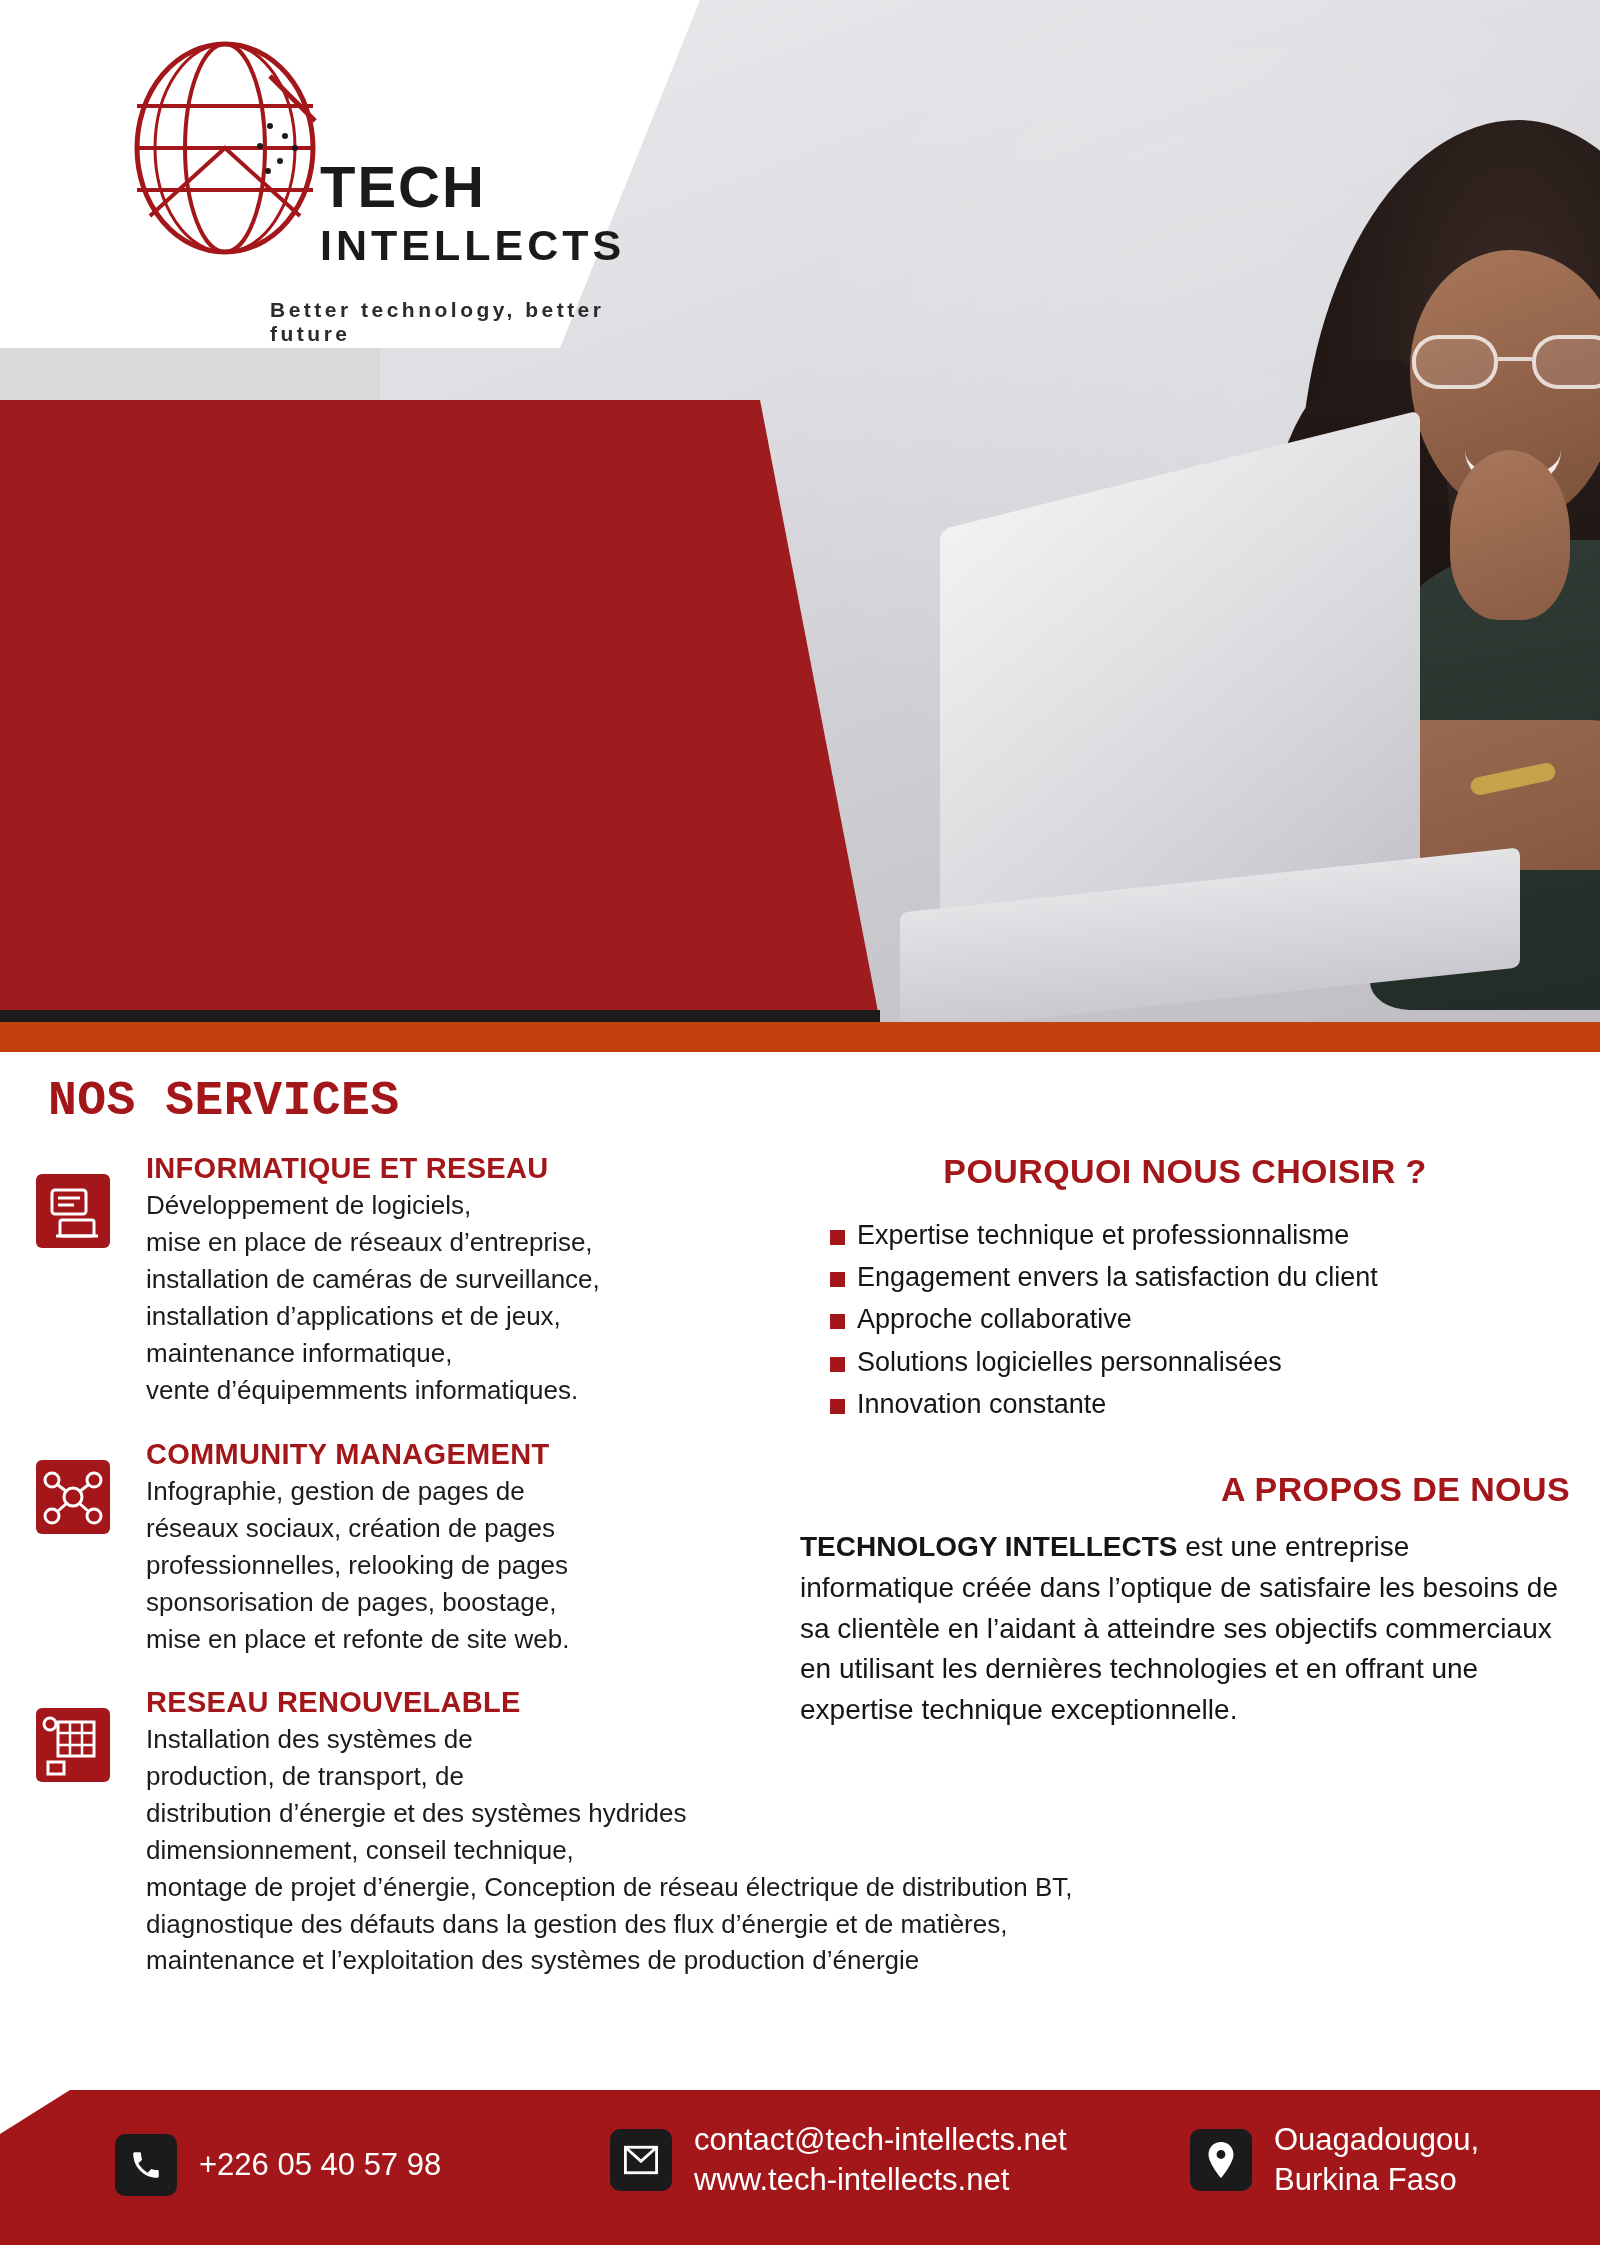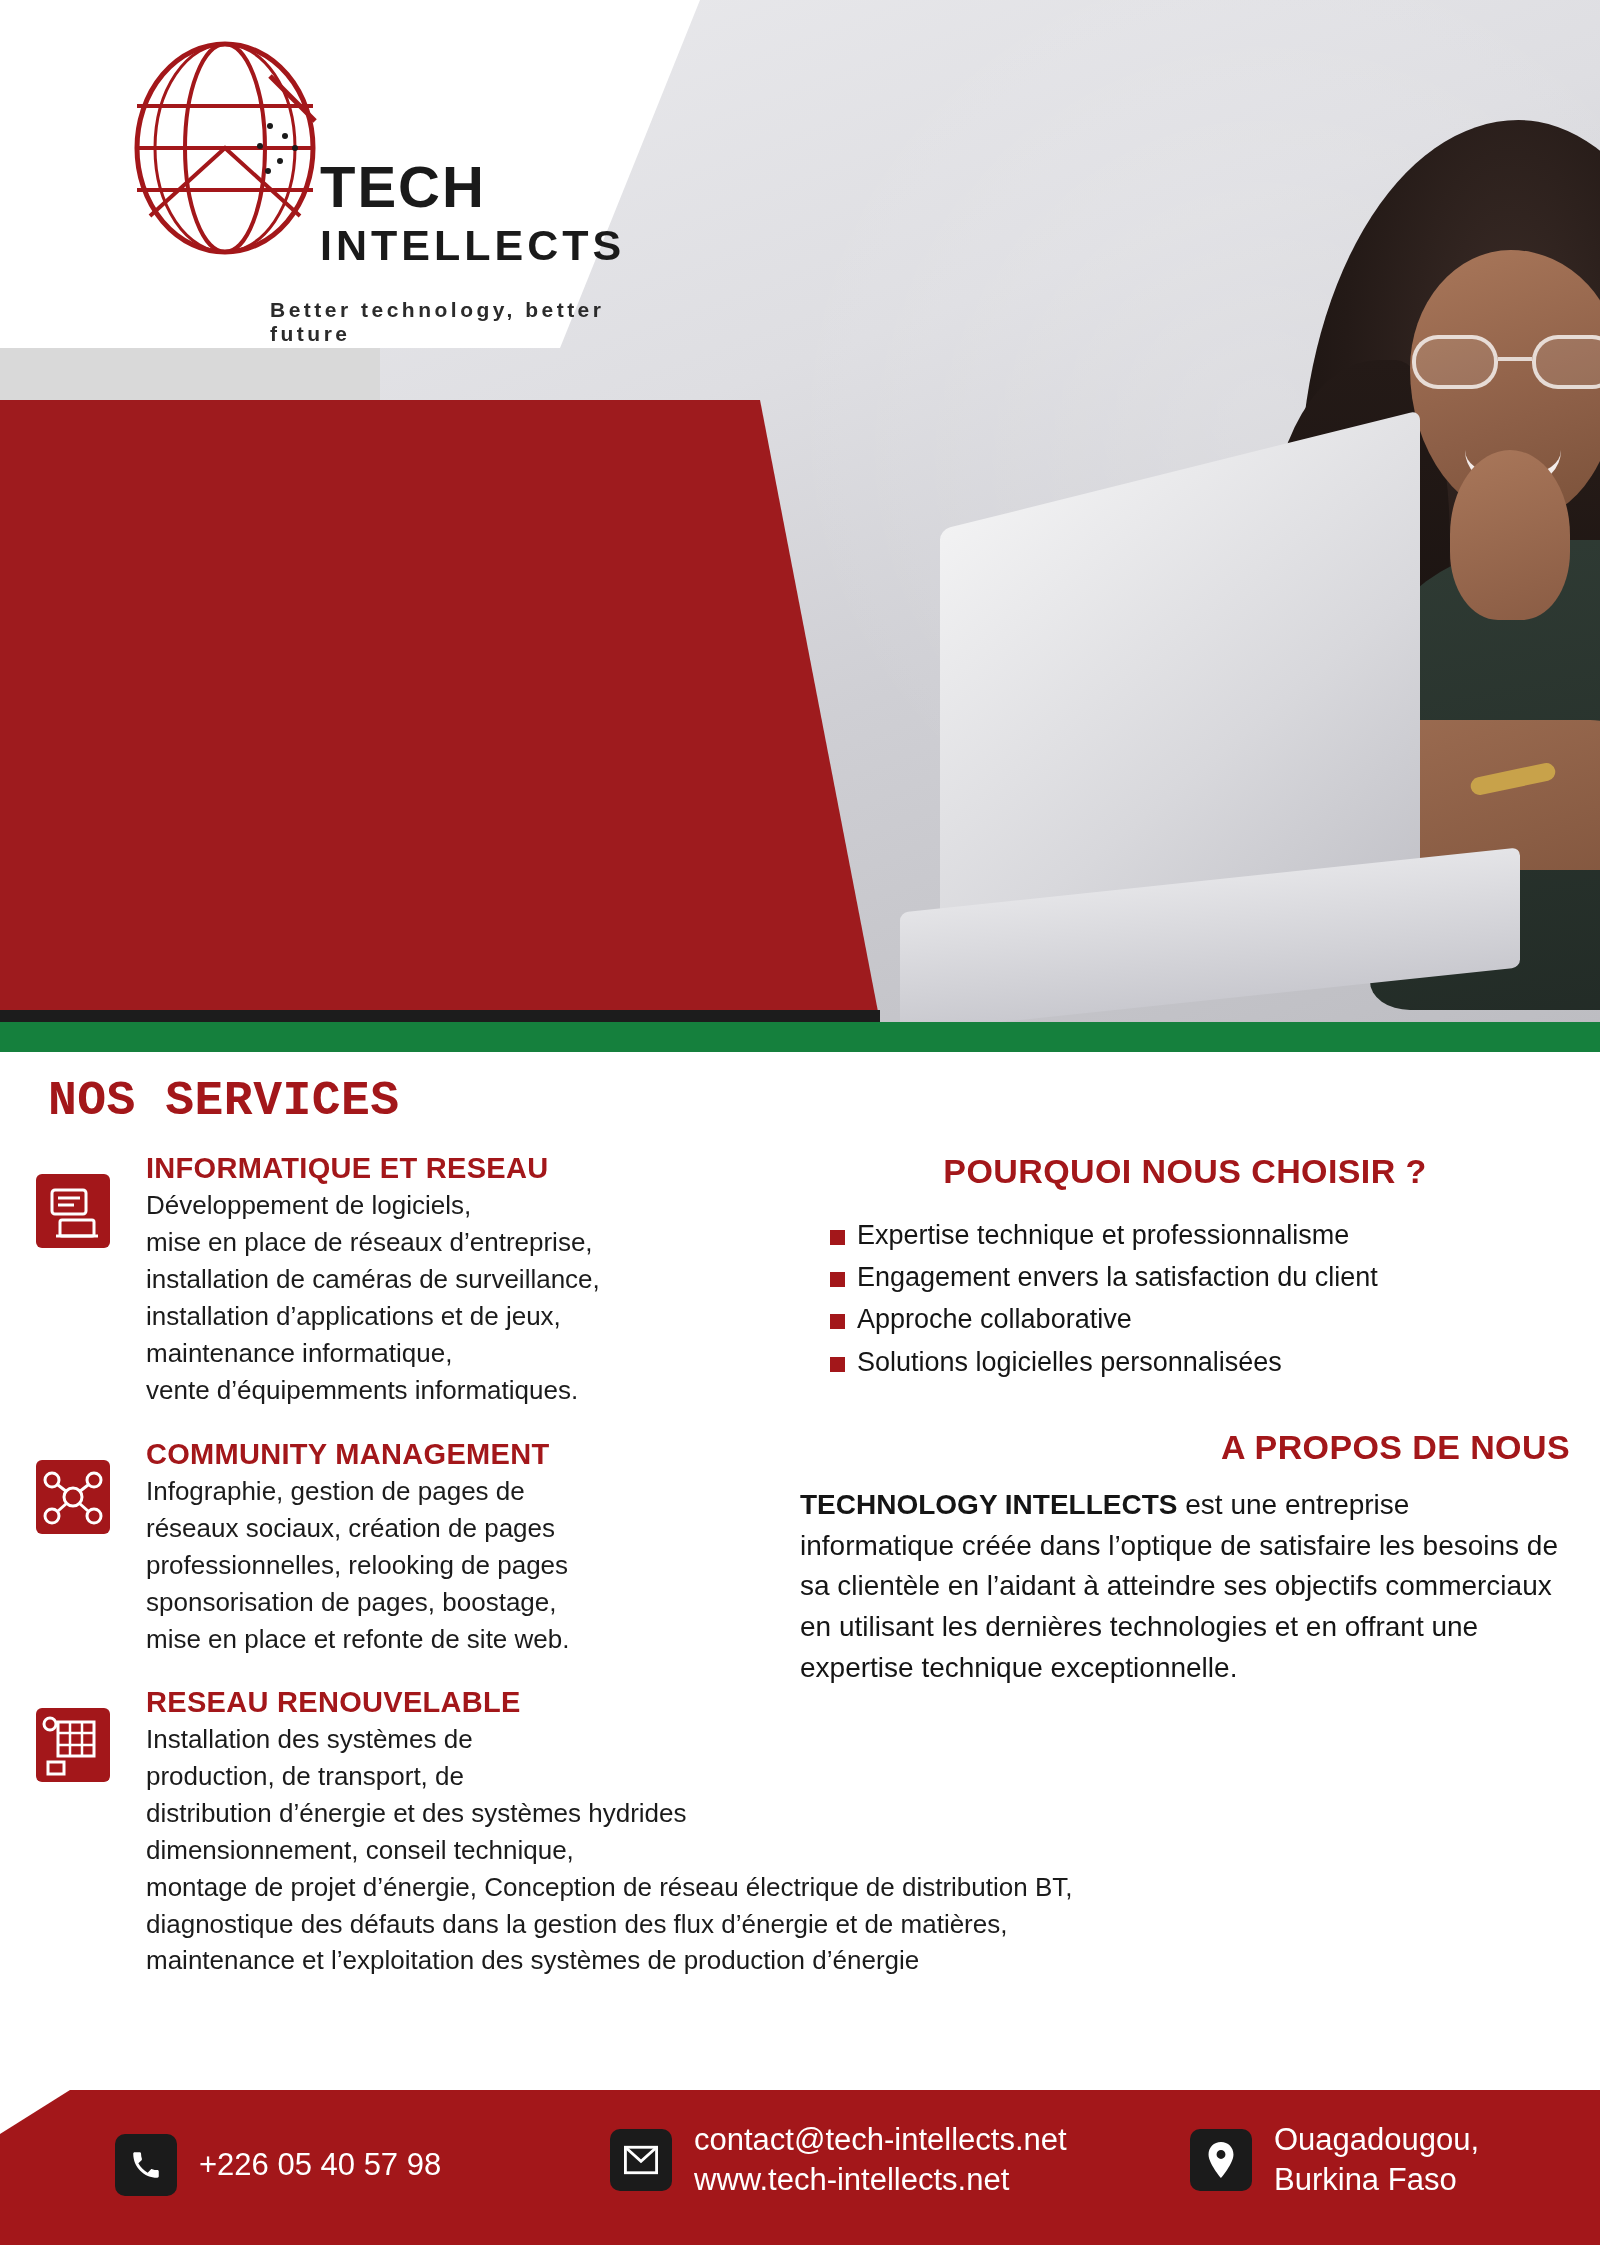--- a/index.html
+++ b/index.html
@@ -5,21 +5,21 @@
   * { margin:0; padding:0; box-sizing:border-box; }
   html, body {
     width:1600px; height:2245px;
     font-family:"Liberation Sans", sans-serif;
     background:#ffffff;
     overflow:hidden;
   }
   .page {
     position:relative;
     width:1600px; height:2245px;
-    background:#15803d;
+    background:#c2410c;
     overflow:hidden;
   }
 
   
   .hero {
     position:absolute;
     left:0; top:0;
     width:1600px; height:1022px;
     overflow:hidden;
     background:#d9d9d9;
@@ -430,20 +430,24 @@
           <div class="bullet-tx">Engagement envers la satisfaction du client</div>
         </div>
         <div class="bullet">
           <div class="bullet-sq"></div>
           <div class="bullet-tx">Approche collaborative</div>
         </div>
         <div class="bullet">
           <div class="bullet-sq"></div>
           <div class="bullet-tx">Solutions logicielles personnalisées</div>
         </div>
+        <div class="bullet">
+          <div class="bullet-sq"></div>
+          <div class="bullet-tx">Innovation constante</div>
+        </div>
       </div>
 
       <div class="rt-title about-title">A PROPOS DE NOUS</div>
       <div class="about-body">
         <b>TECHNOLOGY INTELLECTS</b><span> est une entreprise informatique créée dans l’optique de satisfaire les besoins de sa clientèle en l’aidant à atteindre ses objectifs commerciaux en utilisant les dernières technologies et en offrant une expertise technique exceptionnelle.</span>
       </div>
     </div>
 
   </div>
 

